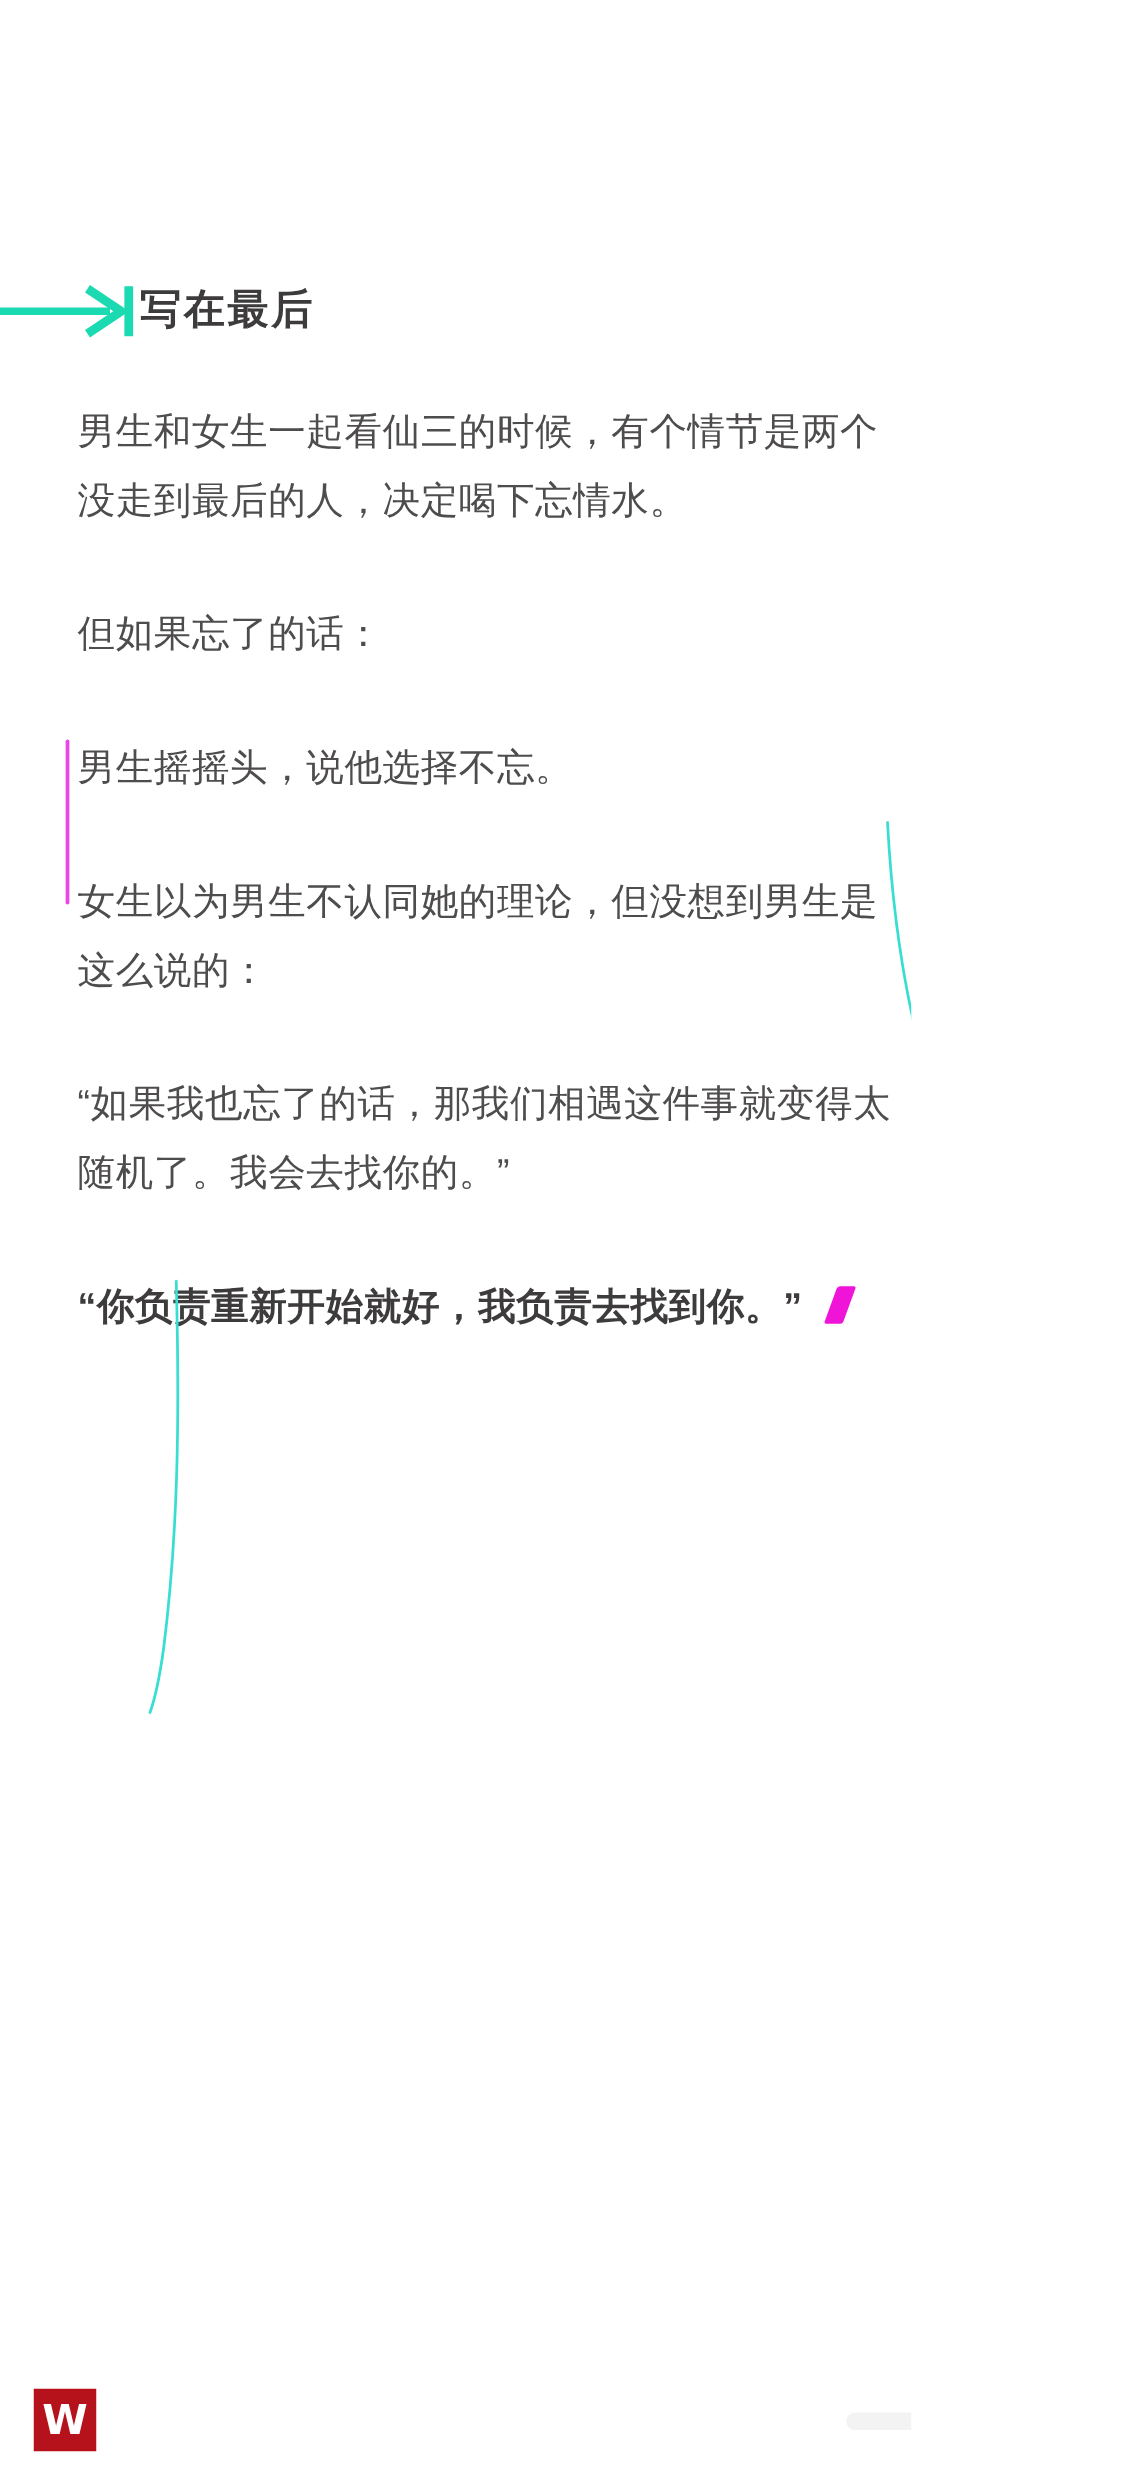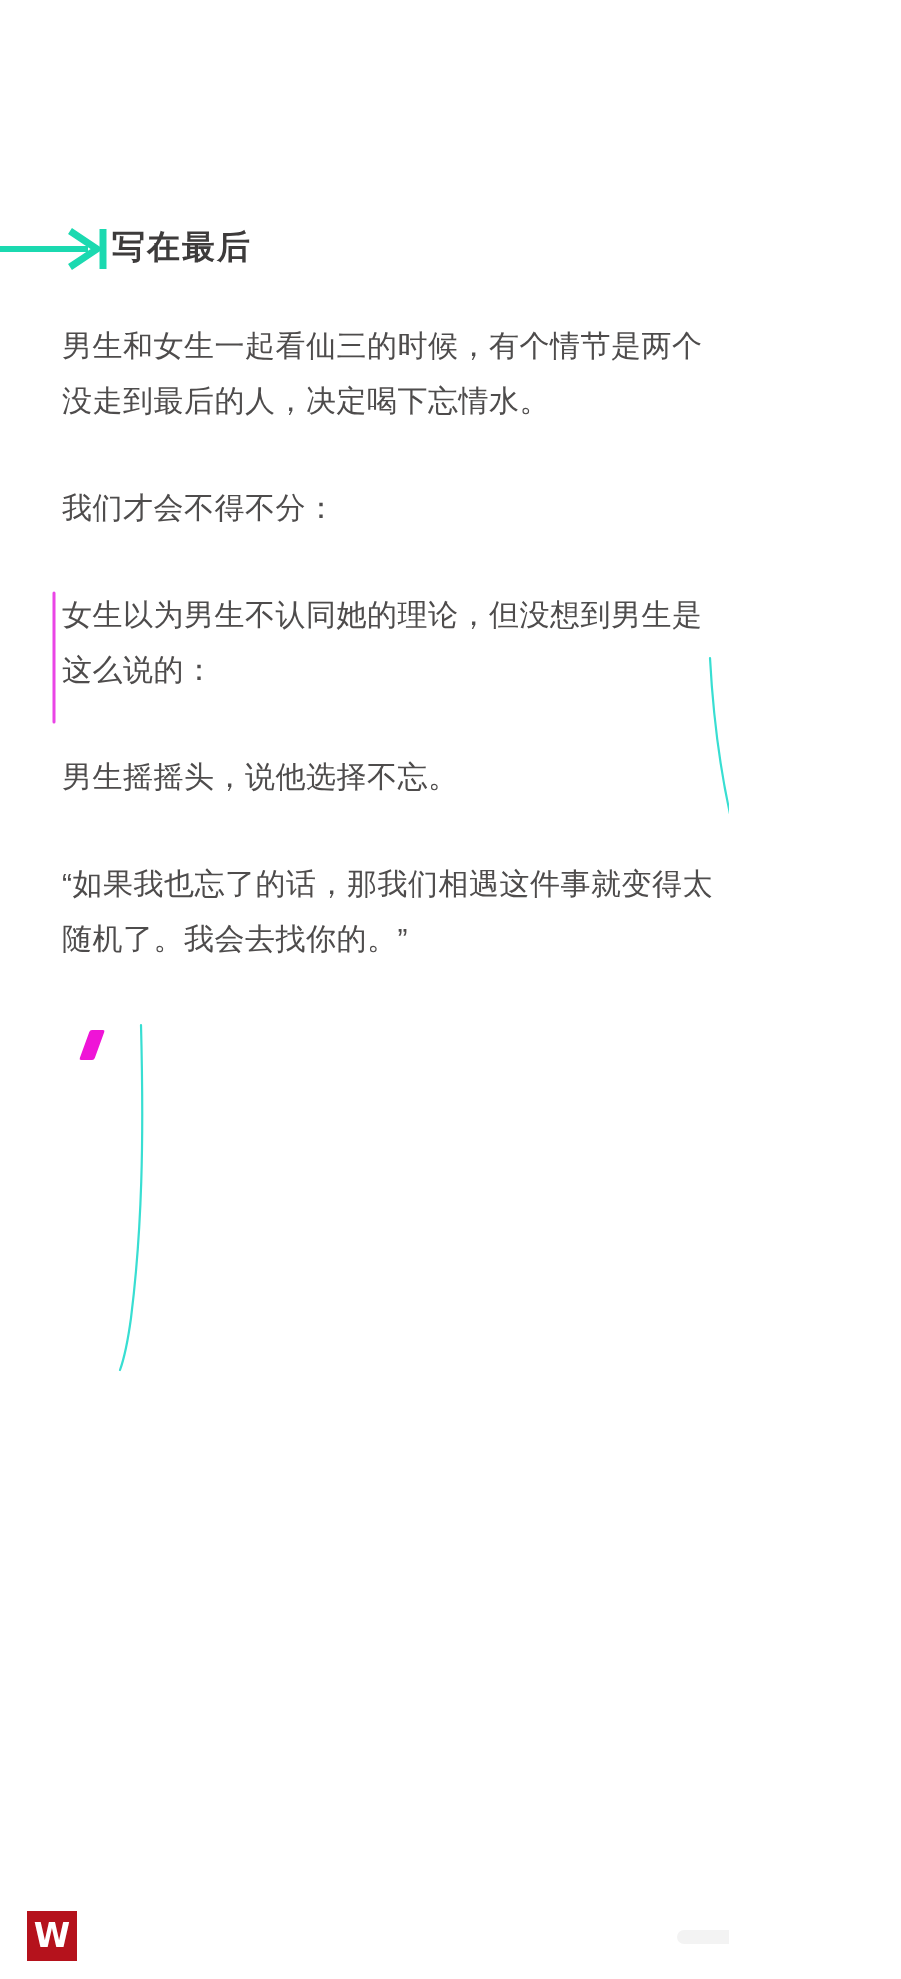--- a/index.html
+++ b/index.html
@@ -70,27 +70,27 @@
     <line class="arrow-part" x1="0" y1="23" x2="88" y2="23" stroke-width="6"></line>
     <polyline class="arrow-part" points="70,5 97,23 70,41" stroke-width="7" stroke-linejoin="miter"></polyline>
     <line class="arrow-part" x1="103" y1="3" x2="103" y2="43" stroke-width="7"></line>
   </svg>
 
   <h1 class="section-title">写在最后</h1>
 
   <main class="article">
       <p><span>男生和女生一起看仙三的时候，有个情节是两个
 没走到最后的人，决定喝下忘情水。</span></p>
-      <p><span>我们才会不得不分：</span></p>
+      <p><span>但如果忘了的话：</span></p>
+      <p><span>男生摇摇头，说他选择不忘。</span></p>
       <p><span>女生以为男生不认同她的理论，但没想到男生是
 这么说的：</span></p>
-      <p><span>男生摇摇头，说他选择不忘。</span></p>
       <p><span>“如果我也忘了的话，那我们相遇这件事就变得太
 随机了。我会去找你的。”</span></p>
-      <p class="em"><span class="accent-mark"></span></p>
+      <p class="em"><strong>“你负责重新开始就好，我负责去找到你。”</strong><span class="accent-mark"></span></p>
     </main>
 
   <svg class="deco" width="901" height="1979" viewBox="0 0 901 1979">
     <path class="stroke-magenta" d="M54,593 L54,722"></path>
     <path class="stroke-cyan" d="M710,658 Q716,770 741,858"></path>
     <path class="stroke-cyan" d="M141,1025 C144,1140 142,1230 131,1318 C128,1340 125,1356 120,1370"></path>
   </svg>
 
   <div class="logo">
     <span>W</span>

